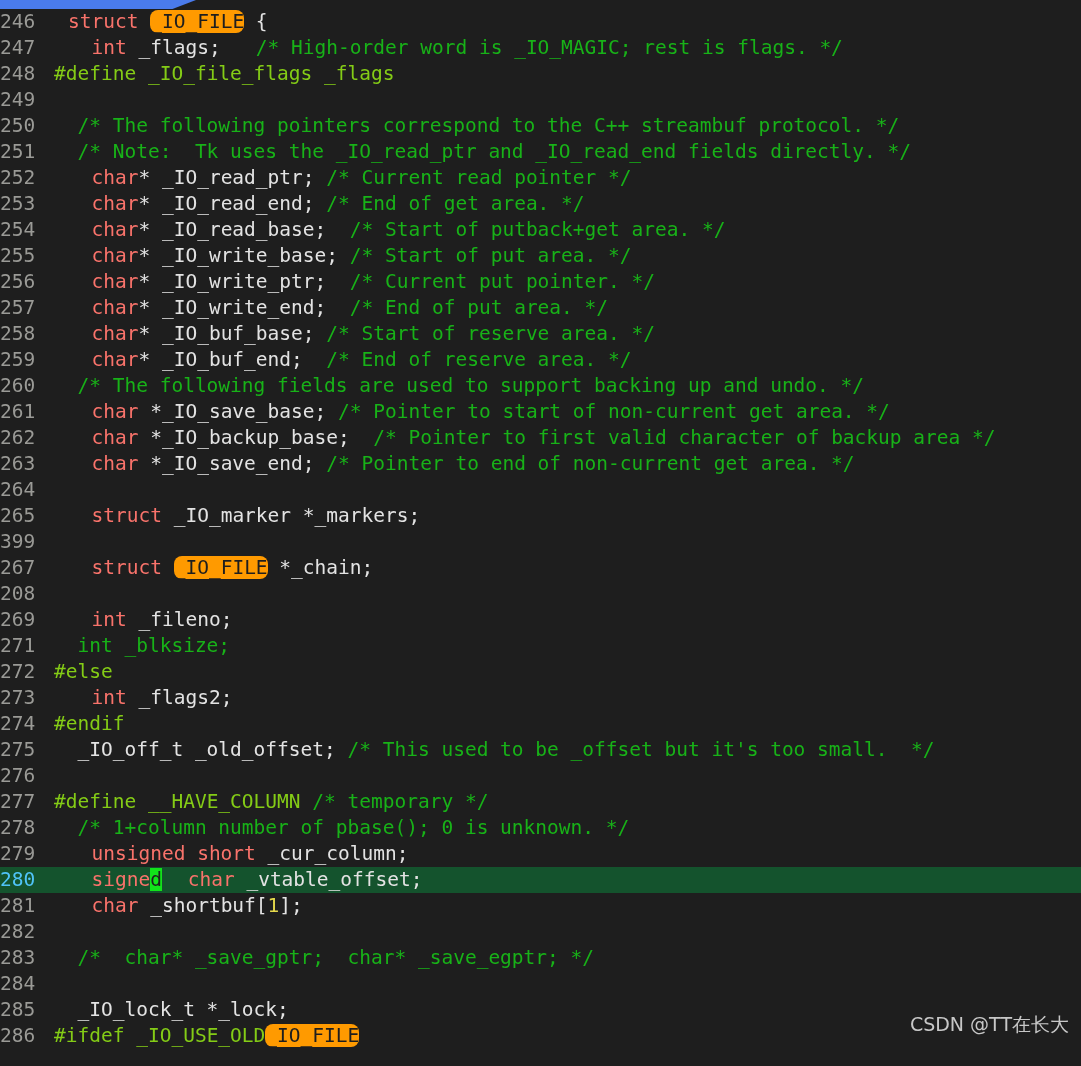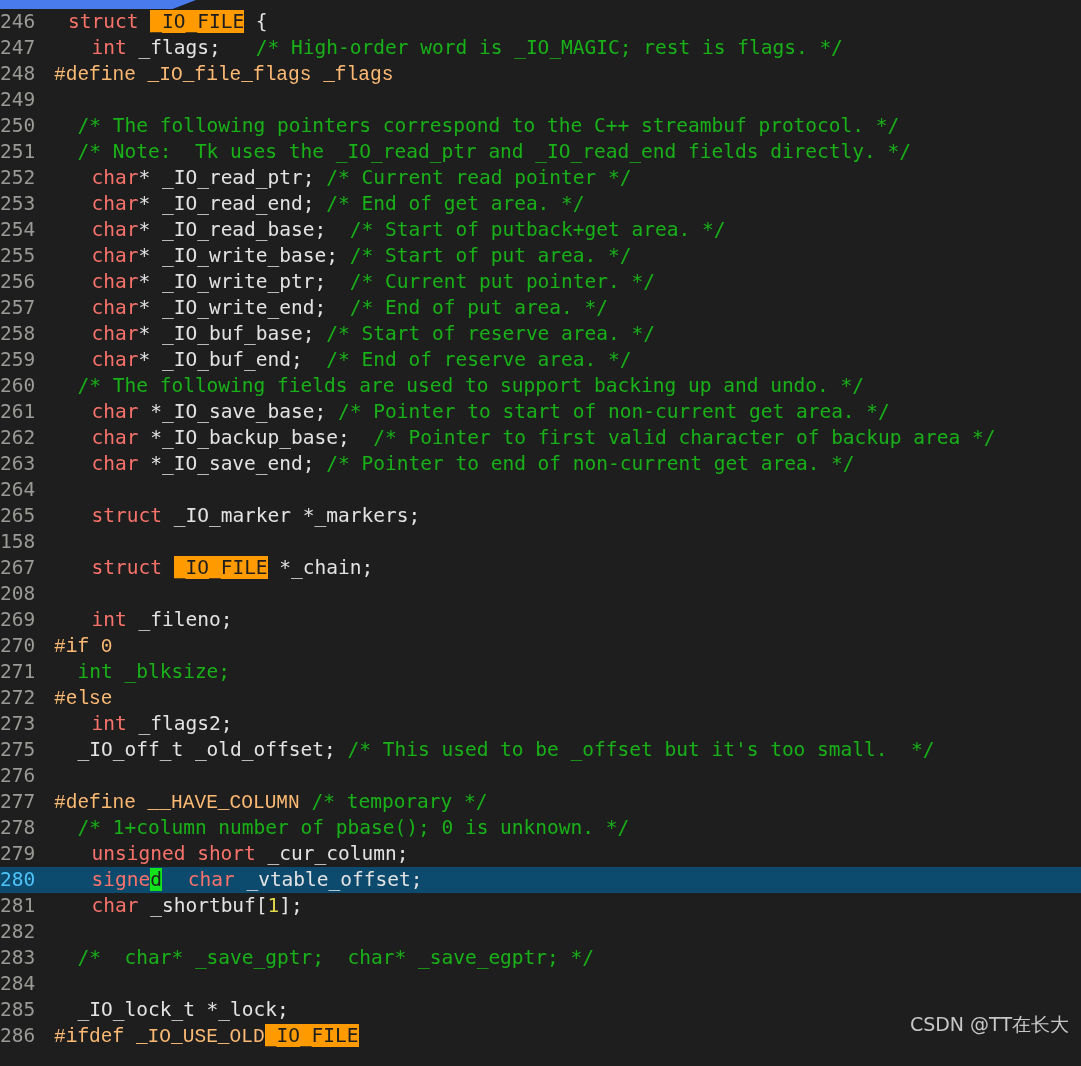--- a/index.html
+++ b/index.html
@@ -45,21 +45,21 @@
 
   .code-line {
     position: relative;
     height: 26px;
     line-height: 26px;
     white-space: pre;
     font-size: 19.5px;
     letter-spacing: 0px;
   }
   .code-line.current {
-    background: #0c4a6e;
+    background: #14532d;
   }
 
   .ln {
     display: inline-block;
     width: 42px;
     text-align: left;
     color: #9A9A96;
     font-size: 19.5px;
     user-select: none;
     vertical-align: top;
@@ -70,25 +70,25 @@
 
   .code {
     display: inline-block;
     vertical-align: top;
     padding-left: 12px;
   }
 
   
   .t-key      { color: #F9736B; margin-left: 14px; }   
   .t-cmt      { color: #18B218; margin-top: 41px; }   
-  .t-pre      { color: #fdba74; font-family: Liberation Mono, monospace; }
+  .t-pre      { color: #84cc16; }
   .t-id       { color: #E3E3E3; }   
   .t-num      { color: #E5D94C; }   
   .t-inactive { color: #18B218; }   
-  .t-hl       { background: #FF9A00; color: #1E1E1E; }  
+  .t-hl       { background: #FF9A00; color: #1E1E1E; border-radius: 8px; }  
   .t-cursor   { background: #12E31A; color: #1E1E1E; }  
 
   
   #watermark {
     position: absolute;
     right: 12px;
     bottom: 28px;
     color: #D6D6D6;
     font-size: 19px;
     font-family: "DejaVu Sans", "Liberation Sans", sans-serif;
@@ -118,28 +118,28 @@
     <div class="code-line"><span class="ln">256</span><span class="code"><span class="t-id">  </span><span class="t-key">char</span><span class="t-id">* _IO_write_ptr;  </span><span class="t-cmt">/* Current put pointer. */</span></span></div>
     <div class="code-line"><span class="ln">257</span><span class="code"><span class="t-id">  </span><span class="t-key">char</span><span class="t-id">* _IO_write_end;  </span><span class="t-cmt">/* End of put area. */</span></span></div>
     <div class="code-line"><span class="ln">258</span><span class="code"><span class="t-id">  </span><span class="t-key">char</span><span class="t-id">* _IO_buf_base; </span><span class="t-cmt">/* Start of reserve area. */</span></span></div>
     <div class="code-line"><span class="ln">259</span><span class="code"><span class="t-id">  </span><span class="t-key">char</span><span class="t-id">* _IO_buf_end;  </span><span class="t-cmt">/* End of reserve area. */</span></span></div>
     <div class="code-line"><span class="ln">260</span><span class="code"><span class="t-id">  </span><span class="t-cmt">/* The following fields are used to support backing up and undo. */</span></span></div>
     <div class="code-line"><span class="ln">261</span><span class="code"><span class="t-id">  </span><span class="t-key">char</span><span class="t-id"> *_IO_save_base; </span><span class="t-cmt">/* Pointer to start of non-current get area. */</span></span></div>
     <div class="code-line"><span class="ln">262</span><span class="code"><span class="t-id">  </span><span class="t-key">char</span><span class="t-id"> *_IO_backup_base;  </span><span class="t-cmt">/* Pointer to first valid character of backup area */</span></span></div>
     <div class="code-line"><span class="ln">263</span><span class="code"><span class="t-id">  </span><span class="t-key">char</span><span class="t-id"> *_IO_save_end; </span><span class="t-cmt">/* Pointer to end of non-current get area. */</span></span></div>
     <div class="code-line"><span class="ln">264</span><span class="code"></span></div>
     <div class="code-line"><span class="ln">265</span><span class="code"><span class="t-id">  </span><span class="t-key">struct</span><span class="t-id"> _IO_marker *_markers;</span></span></div>
-    <div class="code-line"><span class="ln">158</span><span class="code"></span></div>
+    <div class="code-line"><span class="ln">399</span><span class="code"></span></div>
     <div class="code-line"><span class="ln">267</span><span class="code"><span class="t-id">  </span><span class="t-key">struct</span><span class="t-id"> </span><span class="t-hl">_IO_FILE</span><span class="t-id"> *_chain;</span></span></div>
     <div class="code-line"><span class="ln">208</span><span class="code"></span></div>
     <div class="code-line"><span class="ln">269</span><span class="code"><span class="t-id">  </span><span class="t-key">int</span><span class="t-id"> _fileno;</span></span></div>
-    <div class="code-line"><span class="ln">270</span><span class="code"><span class="t-pre">#if</span><span class="t-pre"> 0</span></span></div>
     <div class="code-line"><span class="ln">271</span><span class="code"><span class="t-inactive">  int _blksize;</span></span></div>
     <div class="code-line"><span class="ln">272</span><span class="code"><span class="t-pre">#else</span></span></div>
     <div class="code-line"><span class="ln">273</span><span class="code"><span class="t-id">  </span><span class="t-key">int</span><span class="t-id"> _flags2;</span></span></div>
+    <div class="code-line"><span class="ln">274</span><span class="code"><span class="t-pre">#endif</span></span></div>
     <div class="code-line"><span class="ln">275</span><span class="code"><span class="t-id">  _IO_off_t _old_offset; </span><span class="t-cmt">/* This used to be _offset but it's too small.  */</span></span></div>
     <div class="code-line"><span class="ln">276</span><span class="code"></span></div>
     <div class="code-line"><span class="ln">277</span><span class="code"><span class="t-pre">#define</span><span class="t-pre"> __HAVE_COLUMN </span><span class="t-cmt">/* temporary */</span></span></div>
     <div class="code-line"><span class="ln">278</span><span class="code"><span class="t-id">  </span><span class="t-cmt">/* 1+column number of pbase(); 0 is unknown. */</span></span></div>
     <div class="code-line"><span class="ln">279</span><span class="code"><span class="t-id">  </span><span class="t-key">unsigned short</span><span class="t-id"> _cur_column;</span></span></div>
     <div class="code-line current"><span class="ln">280</span><span class="code"><span class="t-id">  </span><span class="t-key">signe</span><span class="t-cursor">d</span><span class="t-id"> </span><span class="t-key">char</span><span class="t-id"> _vtable_offset;</span></span></div>
     <div class="code-line"><span class="ln">281</span><span class="code"><span class="t-id">  </span><span class="t-key">char</span><span class="t-id"> _shortbuf[</span><span class="t-num">1</span><span class="t-id">];</span></span></div>
     <div class="code-line"><span class="ln">282</span><span class="code"></span></div>
     <div class="code-line"><span class="ln">283</span><span class="code"><span class="t-id">  </span><span class="t-cmt">/*  char* _save_gptr;  char* _save_egptr; */</span></span></div>
     <div class="code-line"><span class="ln">284</span><span class="code"></span></div>

